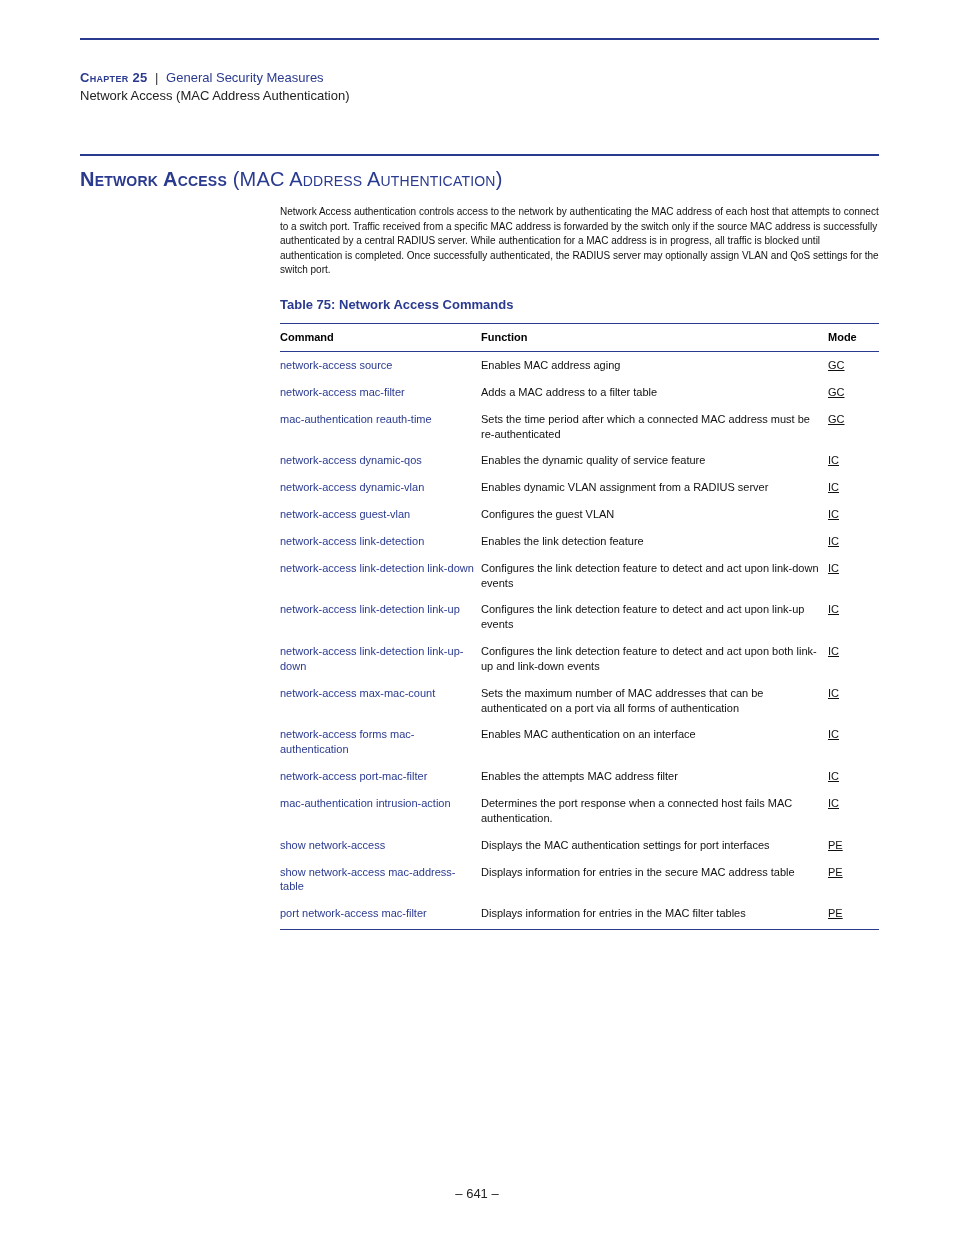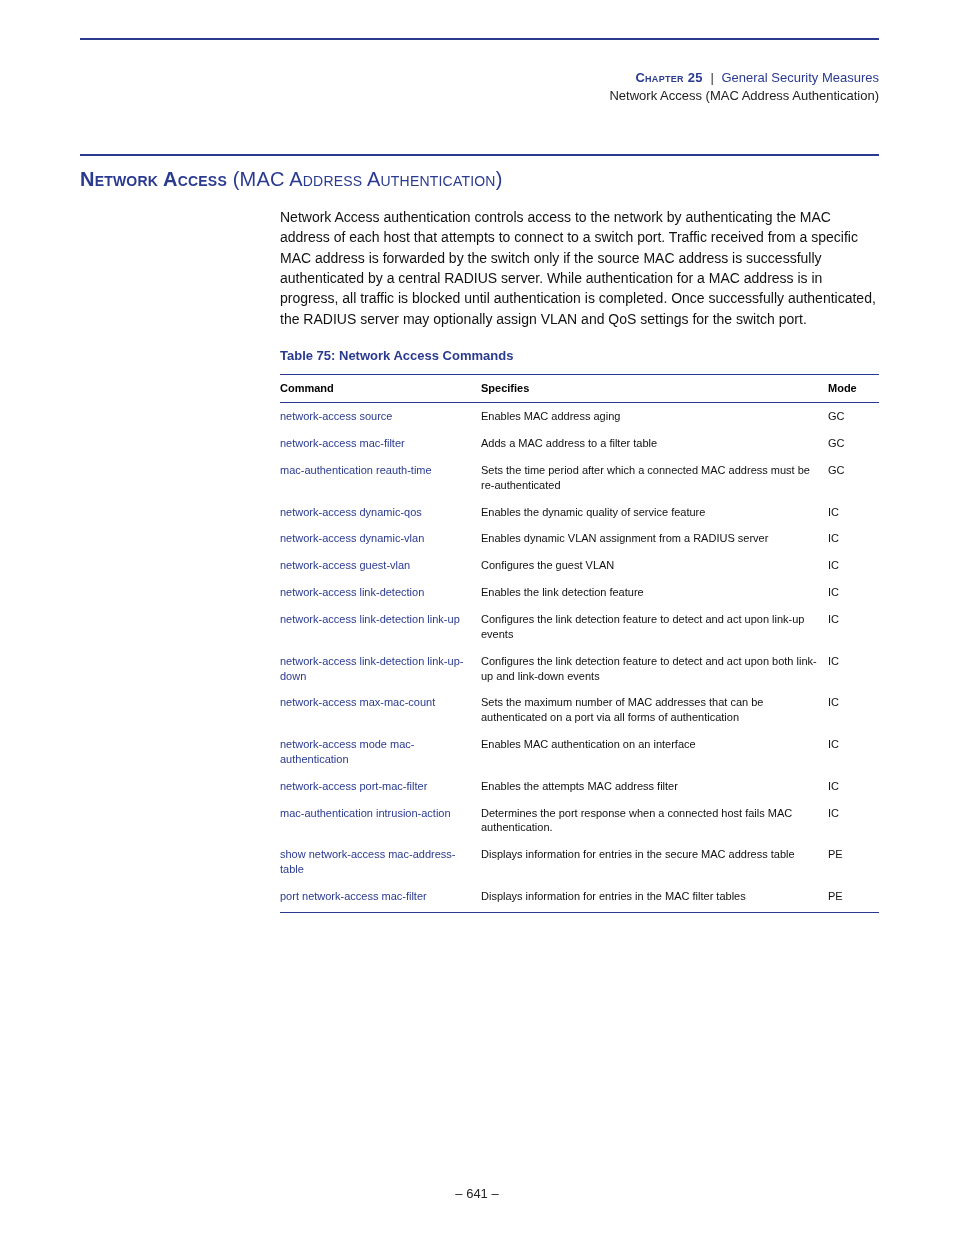--- a/index.html
+++ b/index.html
@@ -16,21 +16,20 @@
     height: 1235px;
     position: relative;
     box-sizing: border-box;
     padding: 38px 75px 0 80px;
   }
   .top-rule {
     border-top: 2px solid #2a3a8f;
     margin-bottom: 4px;
   }
   .running-head {
-    text-align: right;
     font-size: 13px;
     margin-bottom: 50px;
     margin-top: 29px;
   }
   .running-head .line1 {
     color: #2a3a8f;
   }
   .running-head .chap {
     font-weight: bold;
     font-variant: small-caps;
@@ -60,21 +59,21 @@
     font-weight: bold;
     font-size: 20px;
   }
   h1.section-title .rest {
     font-variant: small-caps;
   }
   .body-block {
     margin-left: 200px;
   }
   .intro {
-    font-size: 14px;
+    font-size: 10px;
     line-height: 1.45;
     color: #111;
     margin-bottom: 18px;
   }
   .table-title {
     color: #2a3a8f;
     font-weight: bold;
     font-size: 13px;
     margin: 0 0 10px 0;
   }
@@ -95,20 +94,21 @@
     vertical-align: top;
     padding: 6px 6px 6px 0;
     color: #111;
   }
   table.cmd td.cmd-name {
     color: #2a3a8f;
     width: 195px;
   }
   table.cmd td.mode {
     width: 45px;
+    text-decoration: underline;
   }
   table.cmd tr.last td {
     border-bottom: 1.5px solid #2a3a8f;
     padding-bottom: 8px;
   }
   .page-footer {
     position: absolute;
     bottom: 32px;
     left: 0;
     width: 100%;
@@ -139,21 +139,21 @@
 
   <div class="body-block">
     <p class="intro">Network Access authentication controls access to the network by authenticating the MAC address of each host that attempts to connect to a switch port. Traffic received from a specific MAC address is forwarded by the switch only if the source MAC address is successfully authenticated by a central RADIUS server. While authentication for a MAC address is in progress, all traffic is blocked until authentication is completed. Once successfully authenticated, the RADIUS server may optionally assign VLAN and QoS settings for the switch port.</p>
 
     <p class="table-title">Table 75: Network Access Commands</p>
 
     <table class="cmd">
       <thead>
         <tr>
           <th>Command</th>
-          <th>Specifies</th>
+          <th>Function</th>
           <th>Mode</th>
         </tr>
       </thead>
       <tbody id="cmd-body">
       <tr>
             <td class="cmd-name">network-access source</td>
             <td>Enables MAC address aging</td>
             <td class="mode">GC</td>
           </tr>
           <tr>
@@ -180,48 +180,58 @@
             <td class="cmd-name">network-access guest-vlan</td>
             <td>Configures the guest VLAN</td>
             <td class="mode">IC</td>
           </tr>
           <tr>
             <td class="cmd-name">network-access link-detection</td>
             <td>Enables the link detection feature</td>
             <td class="mode">IC</td>
           </tr>
           <tr>
+            <td class="cmd-name">network-access link-detection link-down</td>
+            <td>Configures the link detection feature to detect and act upon link-down events</td>
+            <td class="mode">IC</td>
+          </tr>
+          <tr>
             <td class="cmd-name">network-access link-detection link-up</td>
             <td>Configures the link detection feature to detect and act upon link-up events</td>
             <td class="mode">IC</td>
           </tr>
           <tr>
             <td class="cmd-name">network-access link-detection link-up-down</td>
             <td>Configures the link detection feature to detect and act upon both link-up and link-down events</td>
             <td class="mode">IC</td>
           </tr>
           <tr>
             <td class="cmd-name">network-access max-mac-count</td>
             <td>Sets the maximum number of MAC addresses that can be authenticated on a port via all forms of authentication</td>
             <td class="mode">IC</td>
           </tr>
           <tr>
-            <td class="cmd-name">network-access mode mac-authentication</td>
+            <td class="cmd-name">network-access forms mac-authentication</td>
             <td>Enables MAC authentication on an interface</td>
             <td class="mode">IC</td>
           </tr>
           <tr>
             <td class="cmd-name"> network-access port-mac-filter</td>
             <td>Enables the attempts MAC address filter</td>
             <td class="mode">IC</td>
           </tr>
           <tr>
             <td class="cmd-name">mac-authentication intrusion-action</td>
             <td>Determines the port response when a connected host fails MAC authentication.</td>
             <td class="mode">IC</td>
+          </tr>
+          <tr>
+            <td class="cmd-name">show network-access</td>
+            <td>Displays the MAC authentication settings for port interfaces</td>
+            <td class="mode">PE</td>
           </tr>
           <tr>
             <td class="cmd-name">show network-access mac-address-table</td>
             <td>Displays information for entries in the secure MAC address table</td>
             <td class="mode">PE</td>
           </tr>
           <tr class="last">
             <td class="cmd-name">port network-access mac-filter</td>
             <td>Displays information for entries in the MAC filter tables</td>
             <td class="mode">PE</td>

